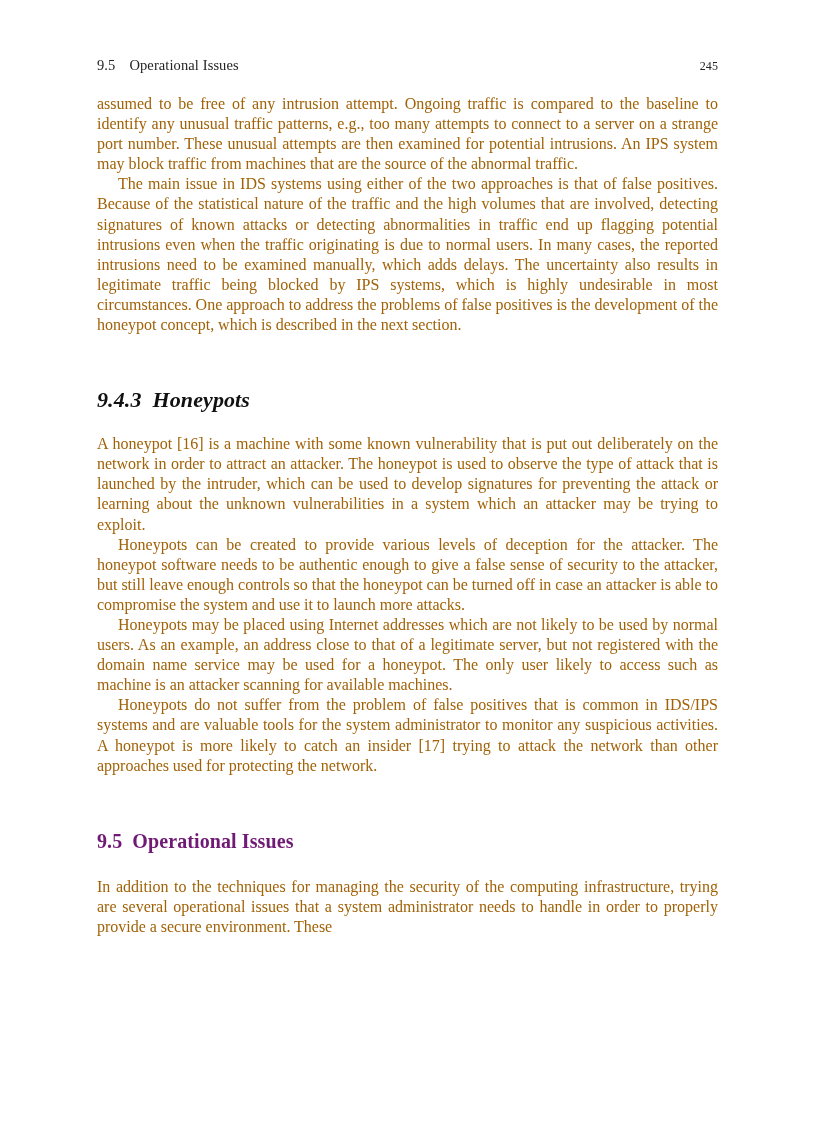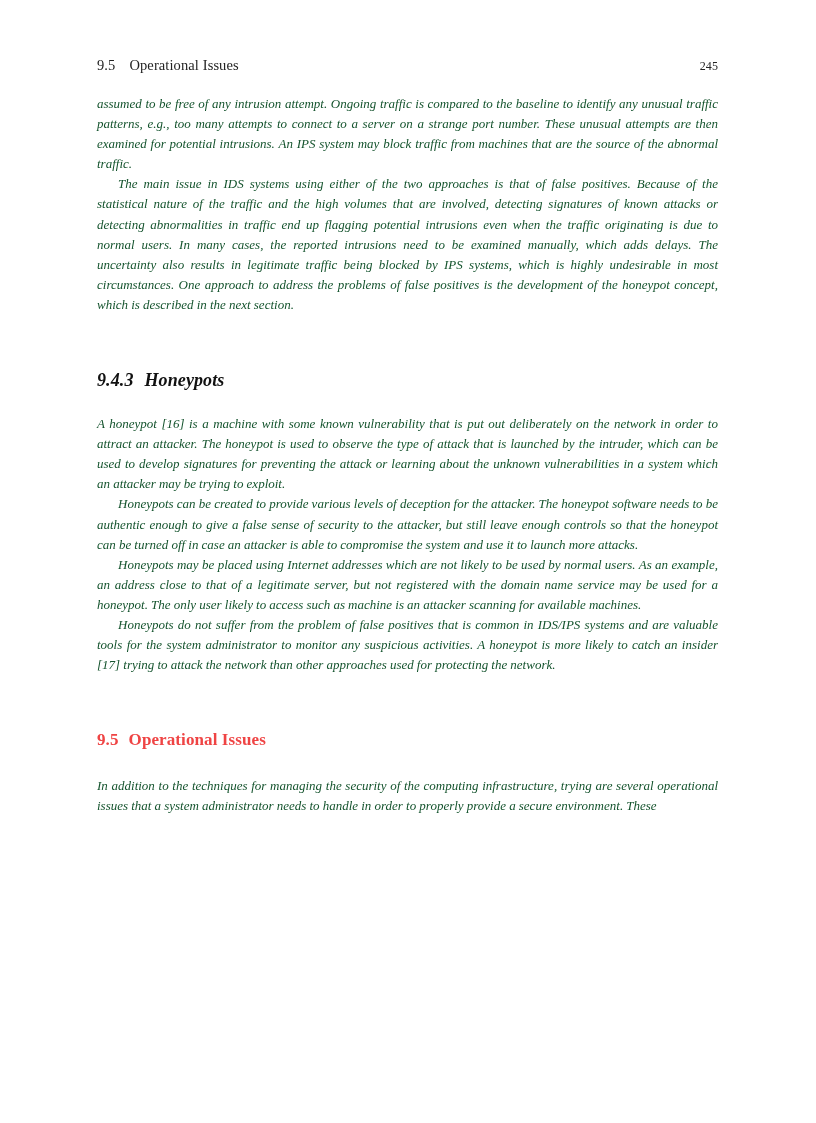--- a/index.html
+++ b/index.html
@@ -56,57 +56,56 @@
   
   .content {
     position: absolute;
     left: 97px;
     top: 94px;
     width: 621px;
   }
 
   p.body-par {
     margin: 0;
-    font-size: 13px;
+    font-size: 16px;
     line-height: 20.1px;
     text-align: justify;
     text-justify: inter-word;
-    color: #14532d;
+    color: #a16207;
     hyphens: none;
     word-spacing: -0.1px;
-    font-style: italic;
   }
   p.body-par.indent {
     text-indent: 21px;
   }
   p.body-par.noindent {
     text-indent: 0;
   }
 
   
   h3.sub-heading {
     margin: 0;
-    font-size: 18px;
+    font-size: 22px;
     line-height: 22px;
     font-weight: bold;
     font-style: italic;
     color: #111111;
     letter-spacing: 0.1px;
   }
   h3.sub-heading .h-num {
     margin-right: 11px;
   }
 
   h2.section-heading {
     margin: 0;
-    font-size: 17px;
+    font-size: 20px;
     line-height: 24px;
     font-weight: bold;
     font-style: normal;
-    color: #ef4444;
+    color: #701a75;
     letter-spacing: 0.1px;
   }
   h2.section-heading .h-num {
     margin-right: 10px;
   }
 
   
   .gap-before-sub   { height: 54px; }
   .gap-after-sub    { height: 23px; }
   .gap-before-sect  { height: 53px; }

